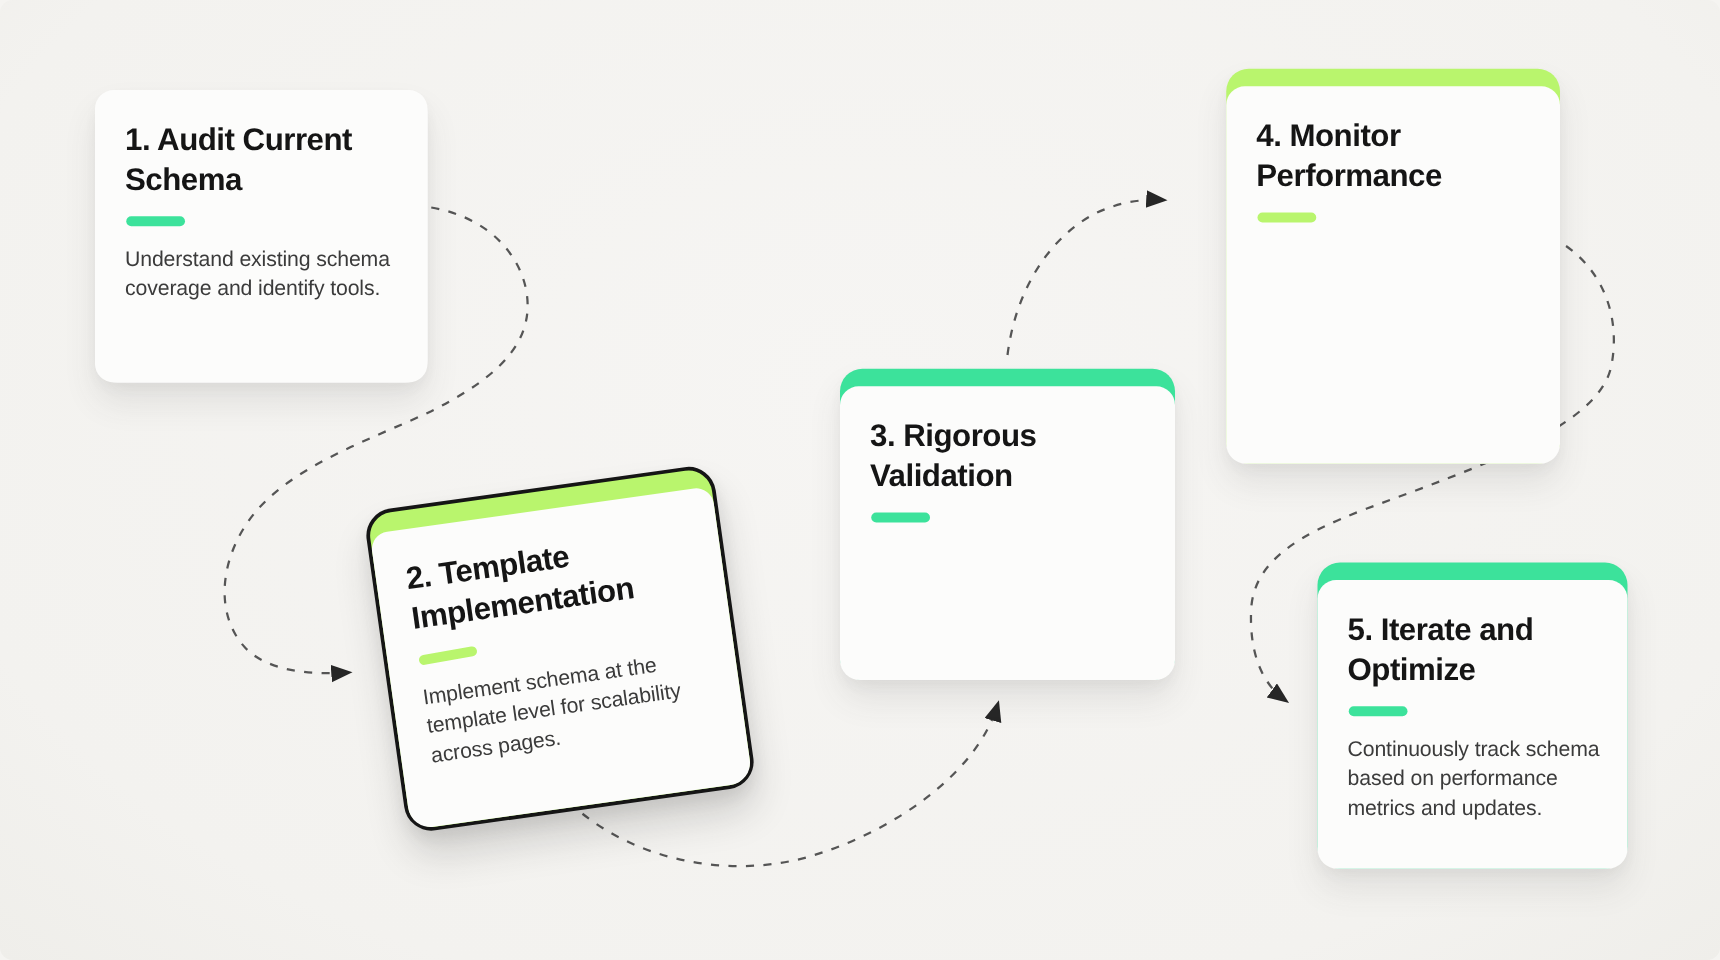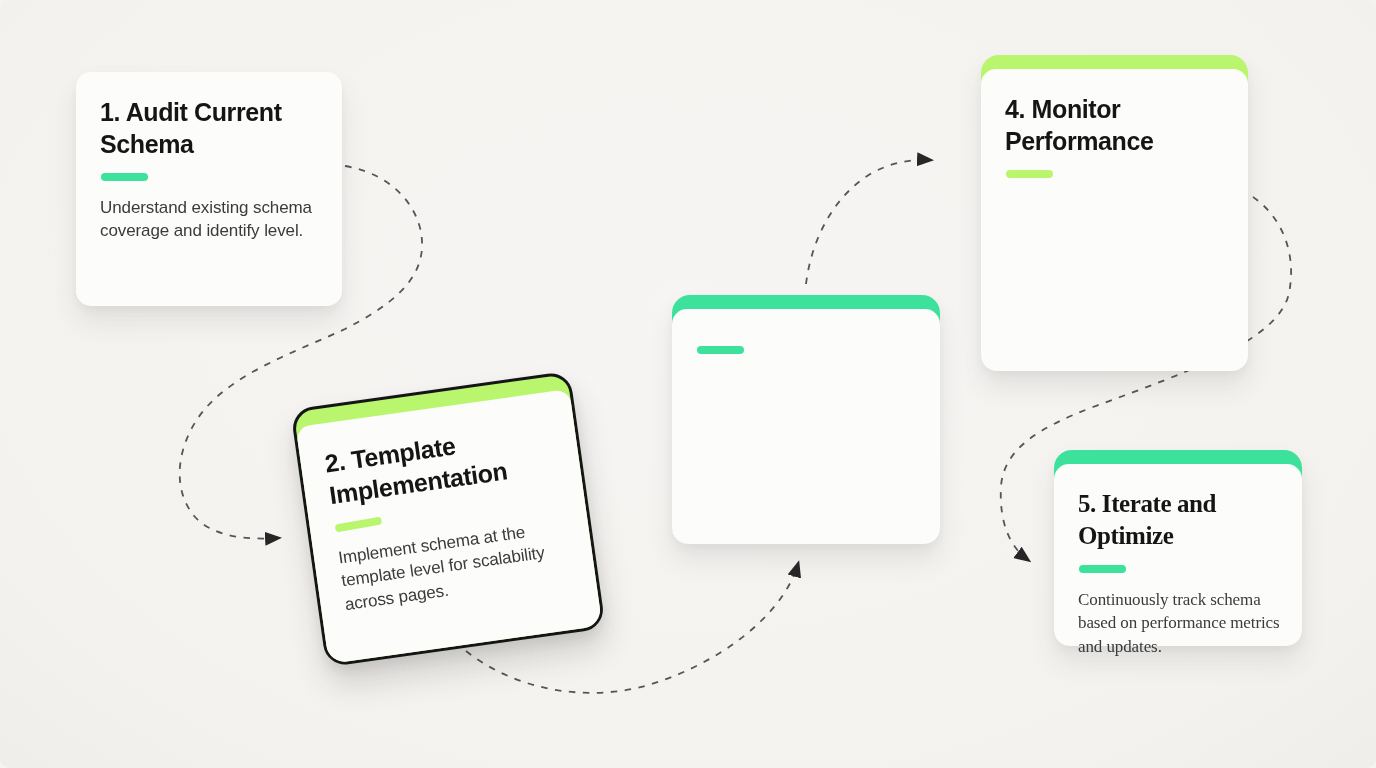--- a/index.html
+++ b/index.html
@@ -66,21 +66,21 @@
     left: 307px; top: 389px; width: 276px; height: 254px;
     transform: rotate(-8deg);
     border: 3px solid #151515;
     border-radius: 22px;
     box-shadow: 0 20px 30px rgba(40,40,40,0.17), 0 6px 12px rgba(40,40,40,0.08);
   }
   #card-2 .card-inner { border-radius: 14px 14px 18px 18px; margin-top: 15px; height: calc(100% - 15px); }
   #card-2 .accent-line { transform: rotate(-2deg); }
   #card-3 { left: 672px;  top: 295px; width: 268px; height: 249px; }
   #card-4 { left: 955px;  top: 55px;  width: 267px; height: 316px; margin-left: 26px; }
-  #card-5 { left: 1054px; top: 450px; width: 248px; height: 196px; font-family: Liberation Serif, serif; }
+  #card-5 { left: 1054px; top: 450px; width: 248px; height: 245px; }
 </style>
 </head>
 <body>
 
 <div id="canvas">
 
   <svg id="connectors" width="1376" height="768" viewBox="0 0 1376 768" xmlns="http://www.w3.org/2000/svg">
     <defs>
       <marker id="arrowhead" markerUnits="userSpaceOnUse" markerWidth="22" markerHeight="20" refX="13" refY="7" orient="auto">
         <polygon points="0,0 17,7 0,14" fill="#262626"></polygon>
@@ -102,34 +102,35 @@
              C 1278 202, 1298 248, 1289 293
              C 1279 341, 1185 373, 1093 407
              C 1038 428, 1004 449, 1001 486
              C 999 523, 1010 547, 1028 560" fill="none" stroke="#555555" stroke-width="1.8" stroke-dasharray="6.5 7.5" marker-end="url(#arrowhead)"></path>
   </svg>
 
   <div class="card" id="card-1">
     <div class="card-inner">
       <h3 class="card-title">1. Audit Current Schema</h3>
       <div class="accent-line bg-emerald"></div>
-      <p class="card-desc">Understand existing schema coverage and identify level.</p>
+      <p class="card-desc">Understand existing schema coverage and identify tools.</p>
     </div>
   </div>
 
   <div class="card has-bar bg-lime" id="card-2">
     <div class="card-inner">
       <h3 class="card-title">2. Template Implementation</h3>
       <div class="accent-line bg-lime"></div>
       <p class="card-desc">Implement schema at the template level for scalability across pages.</p>
     </div>
   </div>
 
   <div class="card has-bar bg-emerald" id="card-3">
     <div class="card-inner">
+      <h3 class="card-title">3. Rigorous Validation</h3>
       <div class="accent-line bg-emerald"></div>
     </div>
   </div>
 
   <div class="card has-bar bg-lime" id="card-4">
     <div class="card-inner">
       <h3 class="card-title">4. Monitor Performance</h3>
       <div class="accent-line bg-lime"></div>
     </div>
   </div>

